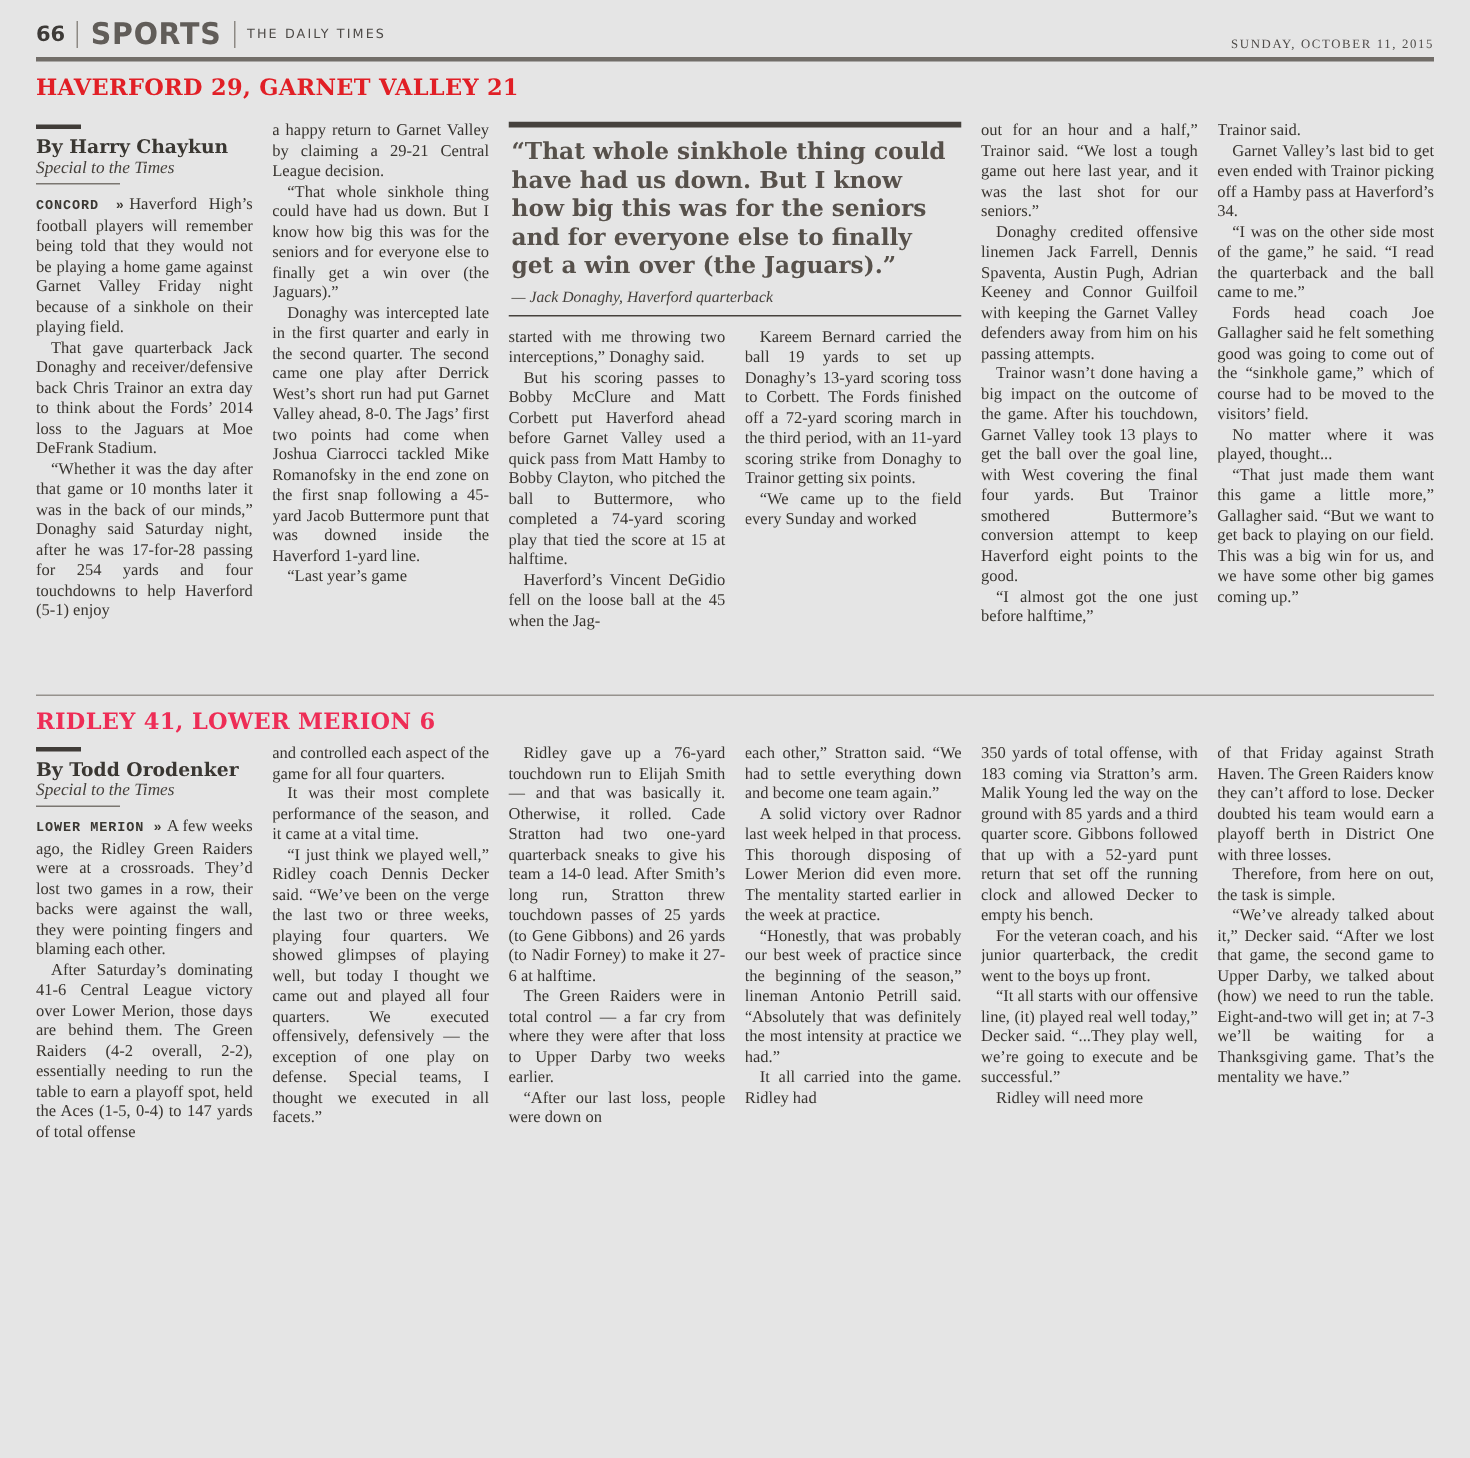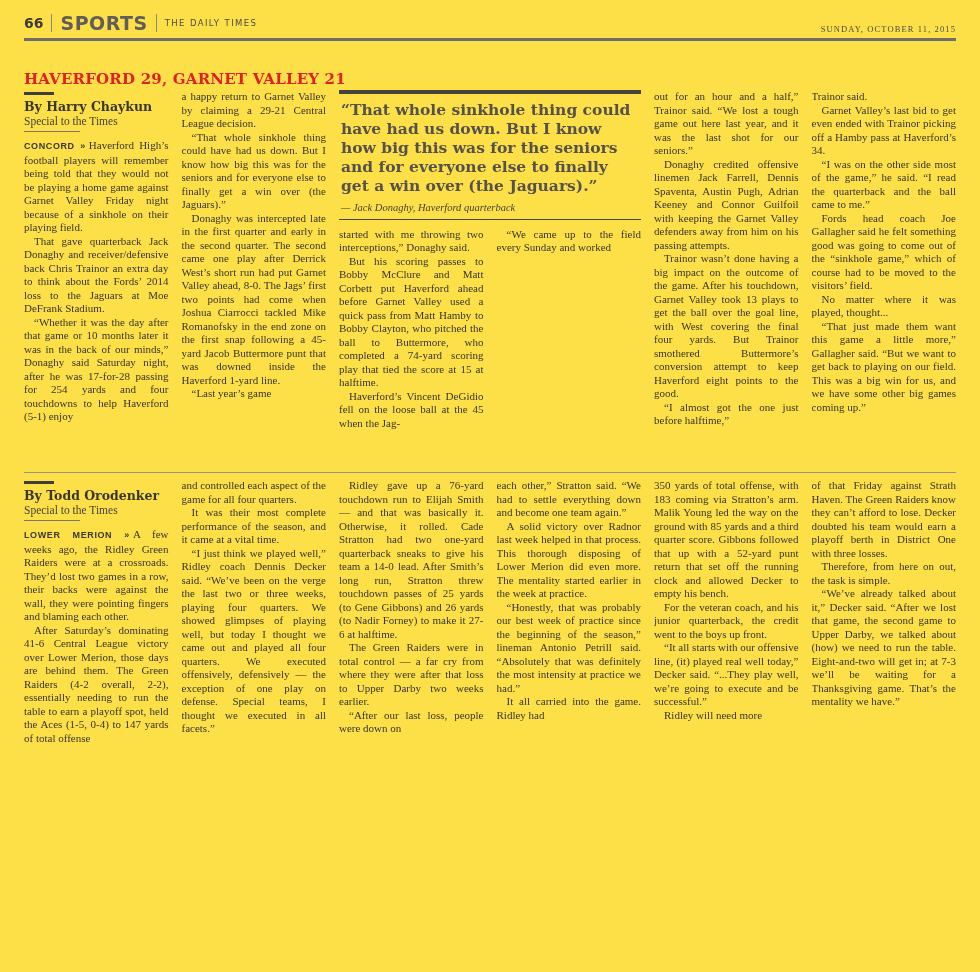--- a/index.html
+++ b/index.html
@@ -1,57 +1,57 @@
 <!DOCTYPE html>
 <html><head>
 <meta charset="utf-8">
 <style>
   html,body{margin:0;padding:0;}
   .page{
     position:relative;
     width:980px;height:972px;
-    background:#fde047;
+    background:#e5e5e5;
     overflow:hidden;
     font-family:"Liberation Serif", serif;
     color:#38342f;
     box-sizing:border-box;
     padding:10px 24px 0 24px;
   }
   
   .header{display:flex;justify-content:space-between;align-items:flex-end;height:24px;}
   .h-left{display:flex;align-items:center;gap:8px;}
   .pgnum{font-family:"DejaVu Sans", sans-serif;font-weight:bold;font-size:14px;color:#3d3a37;}
   .vdiv{width:1px;height:18px;background:#8d8984;display:inline-block;}
   .sports{font-family:"DejaVu Sans", sans-serif;font-weight:bold;font-size:19px;letter-spacing:.5px;color:#615d59;transform:scaleY(1.05);}
   .pub{font-family:"DejaVu Sans", sans-serif;font-size:8.5px;letter-spacing:1.4px;color:#4e4b48;}
   .hdate{font-family:Liberation Serif, serif;font-size:8.5px;letter-spacing:1.1px;color:#4e4b48;}
   .header-rule{height:3px;background:#716d68;margin-top:4px;}
   
-  .kicker{font-family:"DejaVu Serif", serif;font-weight:bold;font-size:15px;letter-spacing:.2px;margin-top:29px;}
+  .kicker{font-family:"DejaVu Serif", serif;font-weight:bold;font-size:15px;letter-spacing:.2px;margin-top:8px;}
   .k1{color:#e11f26;}
   .k2{color:#ee2d56;}
   .headline{
     font-family:"Liberation Serif", serif;font-weight:bold;
     font-size:55px;line-height:1.0;letter-spacing:-1.5px;
     color:#5a534c;margin:8px 0 0 0;white-space:nowrap;
   }
   
   .byline{margin:2px 0 7px 0;}
   .by-rule-top{width:30px;height:3px;background:#403c38;margin-bottom:4px;}
   .by-name{font-family:"DejaVu Serif", serif;font-weight:bold;font-size:12.5px;color:#3a3732;}
-  .by-credit{font-size:11.5px;color:#45413c;margin-top:1px;}
+  .by-credit{font-style:italic;font-size:11.5px;color:#45413c;margin-top:1px;}
   .by-rule-bot{width:56px;height:1px;background:#7a7671;margin-top:4px;}
   
   .cols{display:grid;grid-template-columns:repeat(6,1fr);column-gap:13px;overflow:hidden;}
-  .art1-cols{height:372px;margin-top:2px;}
+  .art1-cols{height:372px;margin-top:14px;}
   .art2-cols{margin-top:6px;height:318px;}
   .col{overflow:hidden;}
   .bp{margin:0;font-size:11px;line-height:13.5px;text-align:justify;color:#38342f;}
   .bp.ind{text-indent:10px;}
-  .dateline{font-family:Liberation Sans, sans-serif;font-weight:bold;font-size:9px;letter-spacing:.6px;color:#3a3732;margin-right:3px;}
+  .dateline{font-family:Liberation Mono, monospace;font-weight:bold;font-size:9px;letter-spacing:.6px;color:#3a3732;margin-right:3px;}
   
   .span2{grid-column:span 2;display:flex;flex-direction:column;overflow:hidden;}
   .pullquote{border-top:4px solid #46423d;border-bottom:1px solid #46423d;padding:7px 2px 6px 2px;margin-bottom:8px;}
   .pq-text{font-family:"DejaVu Serif", serif;font-weight:bold;font-size:15.5px;line-height:1.22;color:#57514b;margin:0;}
   .pq-attr{font-style:italic;font-size:10.5px;color:#45413c;margin:6px 0 0 0;}
   .subcols{display:grid;grid-template-columns:1fr 1fr;column-gap:13px;flex:1;overflow:hidden;}
   
   .art-divider{height:1px;background:#96928d;margin-top:10px;}
 </style>
 </head>
@@ -101,20 +101,21 @@
         <p class="pq-text">“That whole sinkhole thing could have had us down. But I know how big this was for the seniors and for everyone else to finally get a win over (the Jaguars).”</p>
         <p class="pq-attr">— Jack Donaghy, Haverford quarterback</p>
       </div>
       <div class="subcols">
         <div class="col">
             <p class="bp">started with me throwing two interceptions,” Donaghy said.</p>
             <p class="bp ind">But his scoring passes to Bobby McClure and Matt Corbett put Haverford ahead before Garnet Valley used a quick pass from Matt Hamby to Bobby Clayton, who pitched the ball to Buttermore, who completed a 74-yard scoring play that tied the score at 15 at halftime.</p>
             <p class="bp ind">Haverford’s Vincent DeGidio fell on the loose ball at the 45 when the Jag-</p>
           </div>
         <div class="col">
+            <p class="bp ind">Kareem Bernard carried the ball 19 yards to set up Donaghy’s 13-yard scoring toss to Corbett. The Fords finished off a 72-yard scoring march in the third period, with an 11-yard scoring strike from Donaghy to Trainor getting six points.</p>
             <p class="bp ind">“We came up to the field every Sunday and worked</p>
           </div>
       </div>
     </div>
 
     <div class="col">
         <p class="bp">out for an hour and a half,” Trainor said. “We lost a tough game out here last year, and it was the last shot for our seniors.”</p>
         <p class="bp ind">Donaghy credited offensive linemen Jack Farrell, Dennis Spaventa, Austin Pugh, Adrian Keeney and Connor Guilfoil with keeping the Garnet Valley defenders away from him on his passing attempts.</p>
         <p class="bp ind">Trainor wasn’t done having a big impact on the outcome of the game. After his touchdown, Garnet Valley took 13 plays to get the ball over the goal line, with West covering the final four yards. But Trainor smothered Buttermore’s conversion attempt to keep Haverford eight points to the good.</p>
         <p class="bp ind">“I almost got the one just before halftime,”</p>
@@ -125,20 +126,21 @@
         <p class="bp ind">Garnet Valley’s last bid to get even ended with Trainor picking off a Hamby pass at Haverford’s 34.</p>
         <p class="bp ind">“I was on the other side most of the game,” he said. “I read the quarterback and the ball came to me.”</p>
         <p class="bp ind">Fords head coach Joe Gallagher said he felt something good was going to come out of the “sinkhole game,” which of course had to be moved to the visitors’ field.</p>
         <p class="bp ind">No matter where it was played, thought...</p>
         <p class="bp ind">“That just made them want this game a little more,” Gallagher said. “But we want to get back to playing on our field. This was a big win for us, and we have some other big games coming up.”</p>
       </div>
   </div>
 
   <div class="art-divider"></div>
 
+  <div class="kicker k2">RIDLEY 41, LOWER MERION 6</div>
 
   <div class="cols art2-cols">
 
     <div class="col">
       <div class="byline">
         <div class="by-rule-top"></div>
         <div class="by-name">By Todd Orodenker</div>
         <div class="by-credit">Special to the Times</div>
         <div class="by-rule-bot"></div>
       </div>

